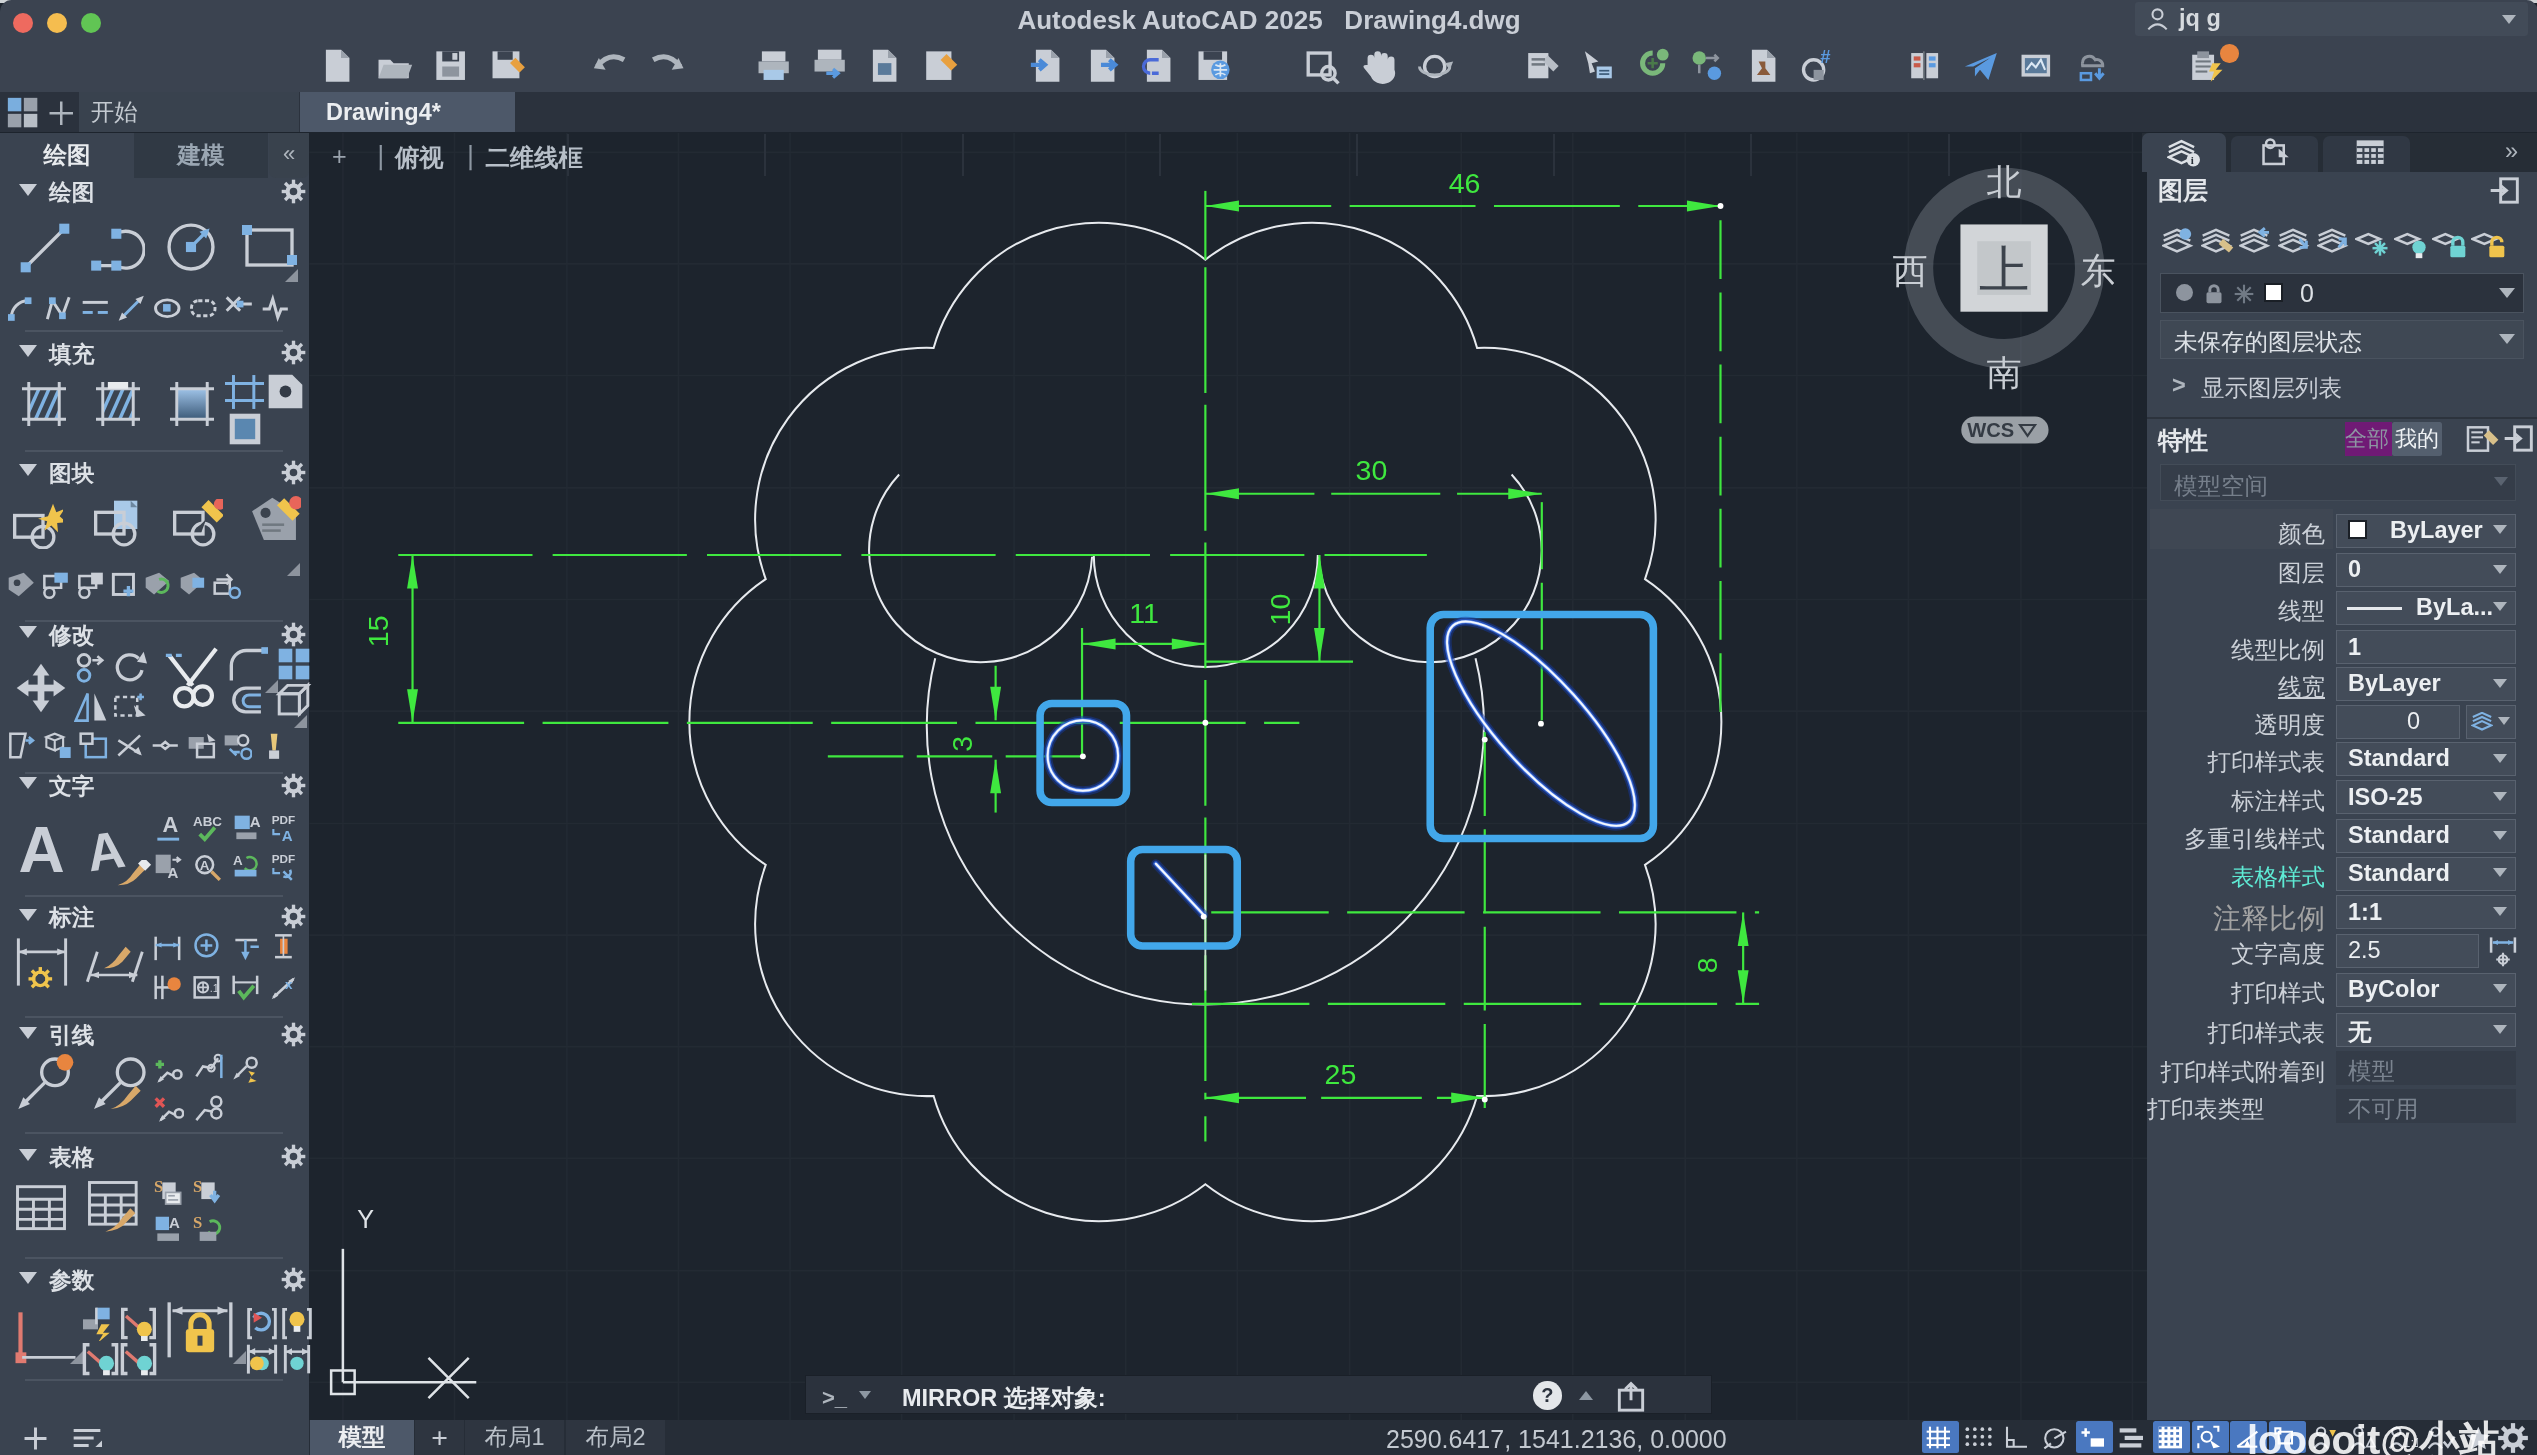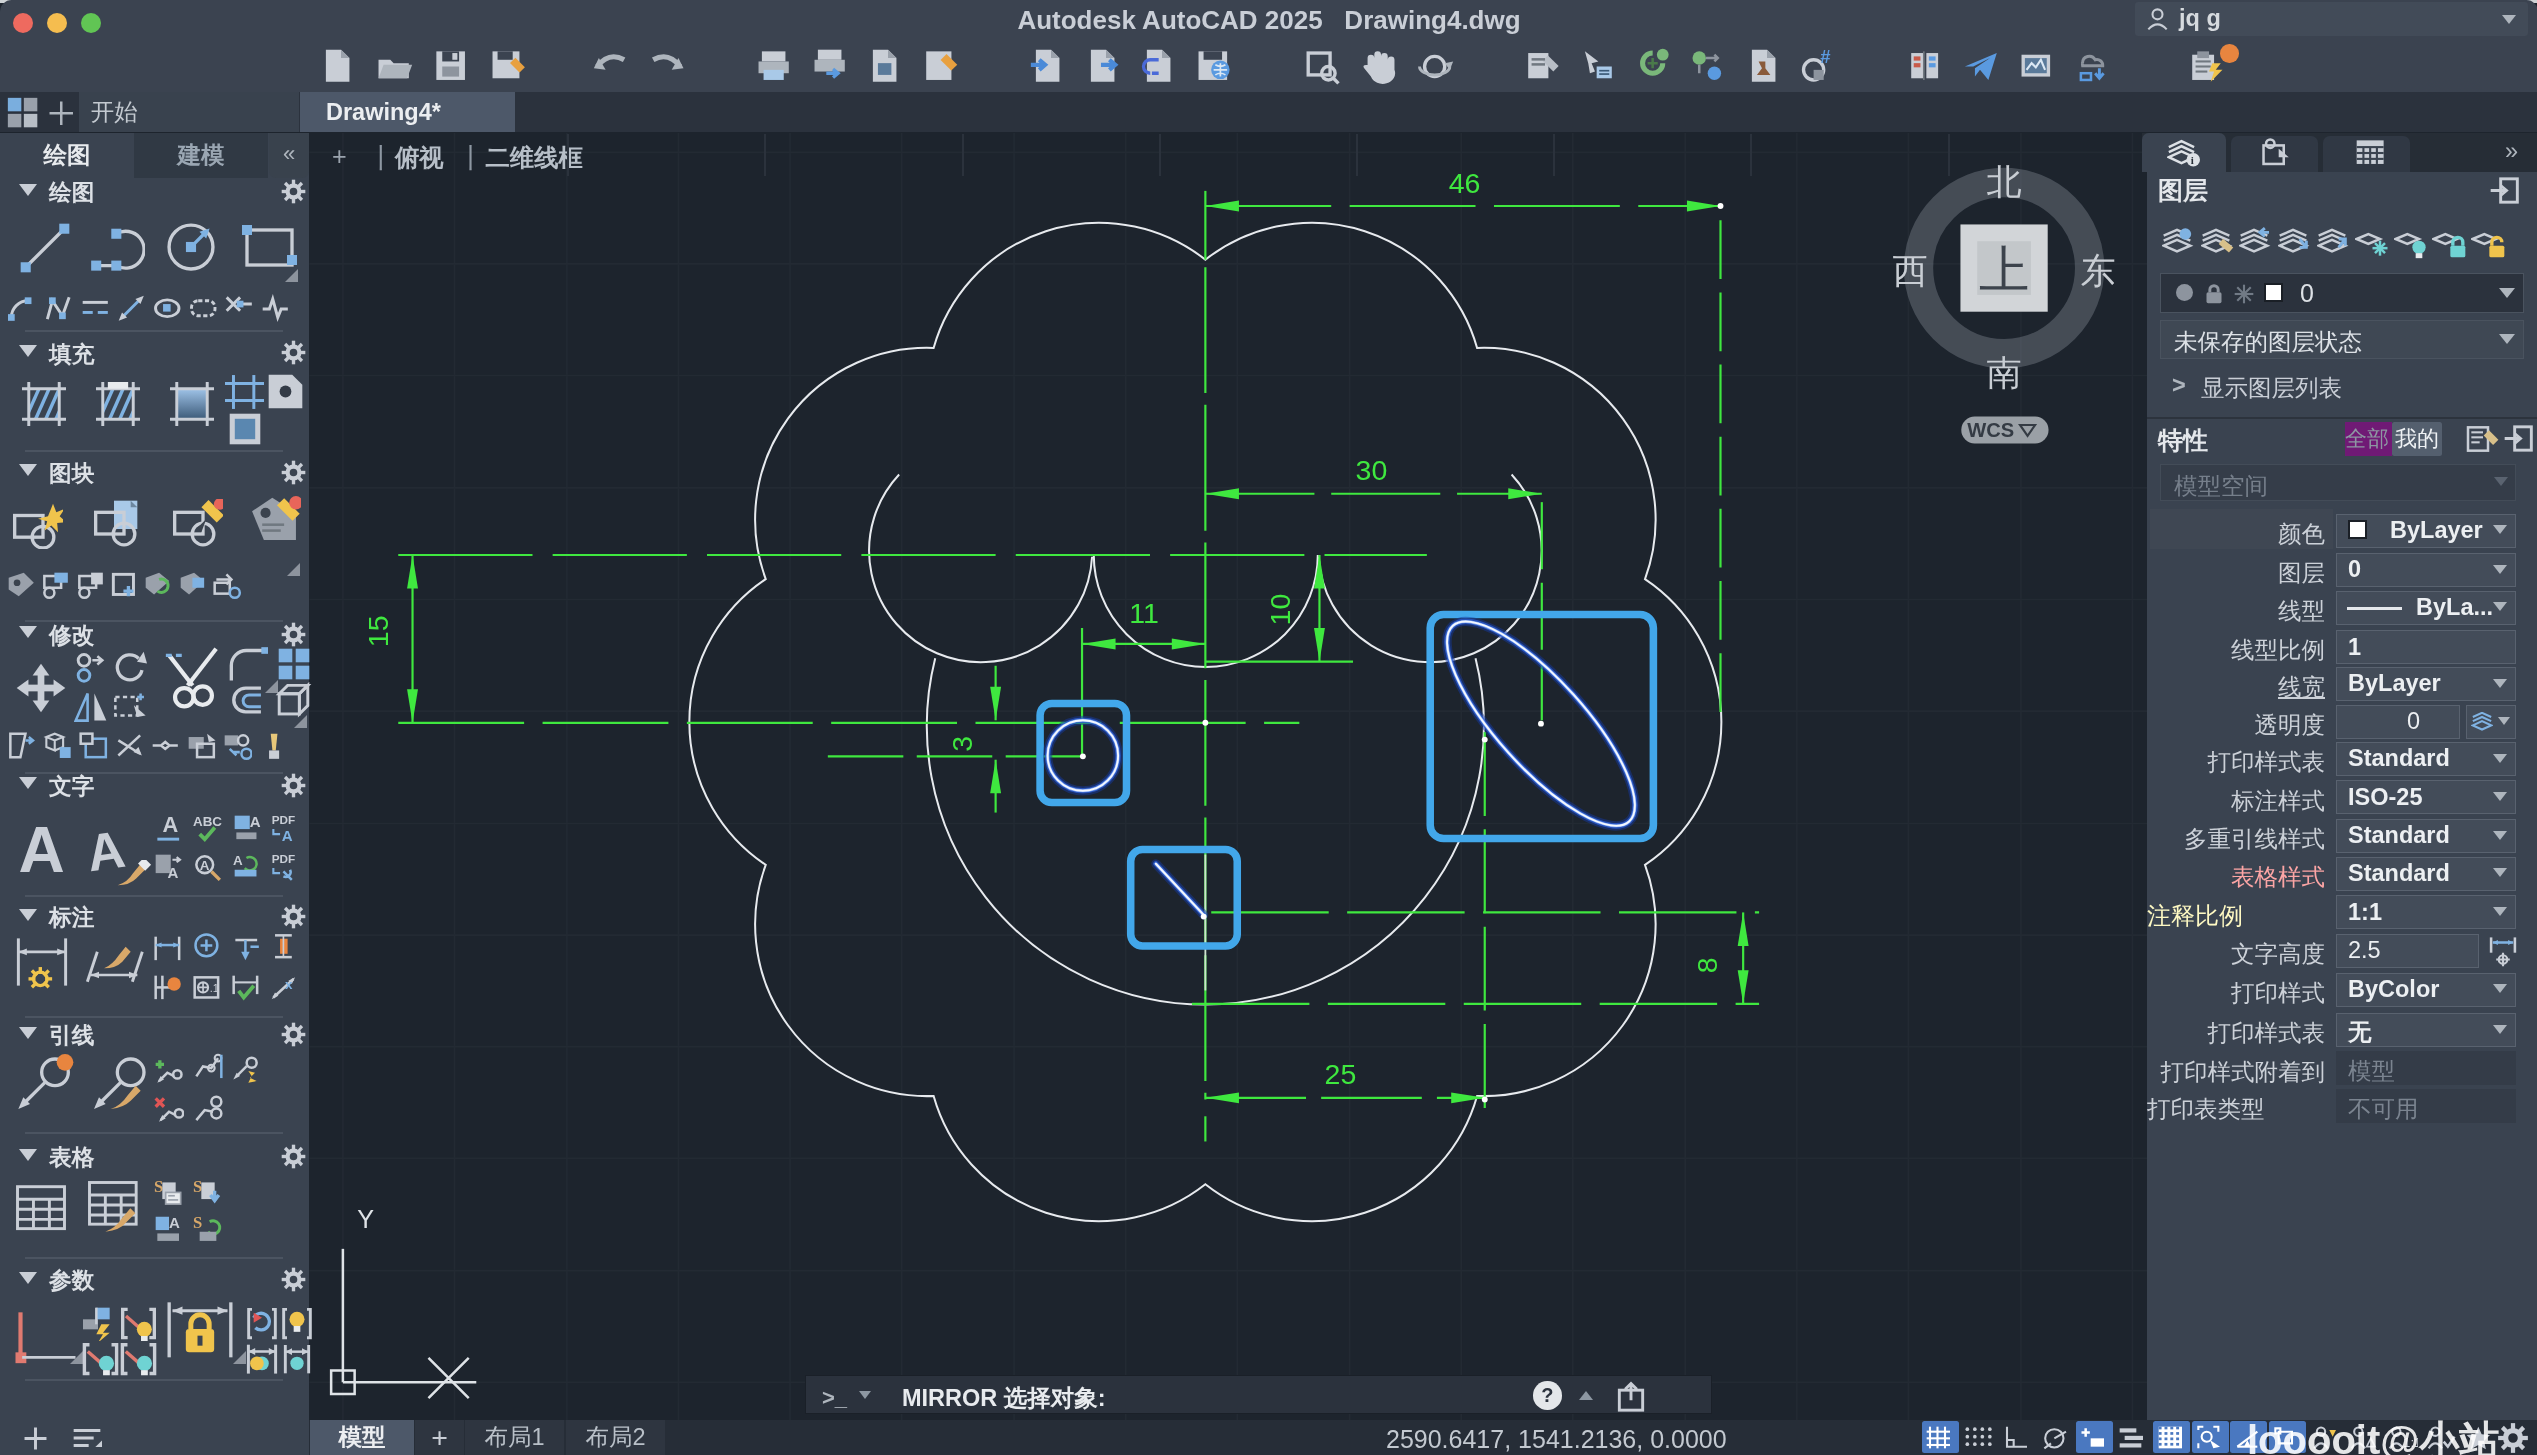--- a/index.html
+++ b/index.html
@@ -1043,25 +1043,25 @@
 <div class="abs" style="left:201px;top:573px;color:#eceff2;font-size:23.5px;font-weight:bold;">Standard</div>
 <div class="abs" style="left:346px;top:582px;width:0;height:0;border-left:7.6px solid transparent;border-right:7.6px solid transparent;border-top:9.2px solid #aeb5bd;"></div>
 <div class="abs" style="left:0;top:613px;width:178px;text-align:right;color:#ccd1d8;font-size:23.5px;">标注样式</div>
 <div class="abs" style="left:189px;top:608px;width:180px;height:34px;background:#434c59;border:0.8px solid #59626f;"></div>
 <div class="abs" style="left:201px;top:612px;color:#eceff2;font-size:23.5px;font-weight:bold;">ISO-25</div>
 <div class="abs" style="left:346px;top:620px;width:0;height:0;border-left:7.6px solid transparent;border-right:7.6px solid transparent;border-top:9.2px solid #aeb5bd;"></div>
 <div class="abs" style="left:0;top:651px;width:178px;text-align:right;color:#ccd1d8;font-size:23.5px;">多重引线样式</div>
 <div class="abs" style="left:189px;top:647px;width:180px;height:34px;background:#434c59;border:0.8px solid #59626f;"></div>
 <div class="abs" style="left:201px;top:650px;color:#eceff2;font-size:23.5px;font-weight:bold;">Standard</div>
 <div class="abs" style="left:346px;top:659px;width:0;height:0;border-left:7.6px solid transparent;border-right:7.6px solid transparent;border-top:9.2px solid #aeb5bd;"></div>
-<div class="abs" style="left:0;top:689px;width:178px;text-align:right;color:#fca5a5;font-size:23.5px;">表格样式</div>
+<div class="abs" style="left:0;top:689px;width:178px;text-align:right;color:#5eead4;font-size:23.5px;">表格样式</div>
 <div class="abs" style="left:189px;top:685px;width:180px;height:34px;background:#434c59;border:0.8px solid #59626f;"></div>
 <div class="abs" style="left:201px;top:688px;color:#eceff2;font-size:23.5px;font-weight:bold;">Standard</div>
 <div class="abs" style="left:346px;top:696px;width:0;height:0;border-left:7.6px solid transparent;border-right:7.6px solid transparent;border-top:9.2px solid #aeb5bd;"></div>
-<div class="abs" style="left:0;top:728px;width:178px;text-align:left;color:#fef9c3;font-size:24px;">注释比例</div>
+<div class="abs" style="left:0;top:728px;width:178px;text-align:right;color:#a3a3a3;font-size:28px;">注释比例</div>
 <div class="abs" style="left:189px;top:723px;width:180px;height:34px;background:#434c59;border:0.8px solid #59626f;"></div>
 <div class="abs" style="left:201px;top:727px;color:#eceff2;font-size:23.5px;font-weight:bold;">1:1</div>
 <div class="abs" style="left:346px;top:735px;width:0;height:0;border-left:7.6px solid transparent;border-right:7.6px solid transparent;border-top:9.2px solid #aeb5bd;"></div>
 <div class="abs" style="left:0;top:766px;width:178px;text-align:right;color:#ccd1d8;font-size:23.5px;">文字高度</div>
 <div class="abs" style="left:189px;top:762px;width:143px;height:34px;background:#434c59;border:0.8px solid #59626f;"></div>
 <div class="abs" style="left:201px;top:765px;color:#eceff2;font-size:23.5px;">2.5</div>
 <svg class="abs" style="left:339px;top:762px;" width="34" height="34" viewBox="0 0 40 40">
       <line x1="6" y1="4" x2="6" y2="22" stroke="#c9ced6" stroke-width="3"></line>
       <line x1="34" y1="4" x2="34" y2="22" stroke="#c9ced6" stroke-width="3"></line>
       <line x1="8" y1="10" x2="32" y2="10" stroke="#7fb2e2" stroke-width="3"></line>

